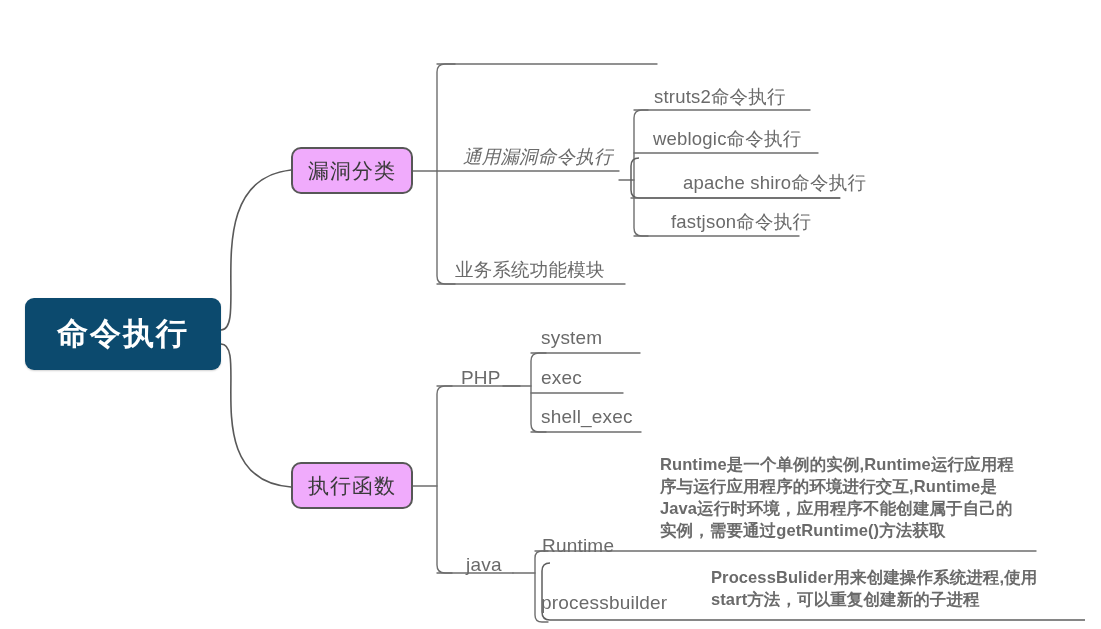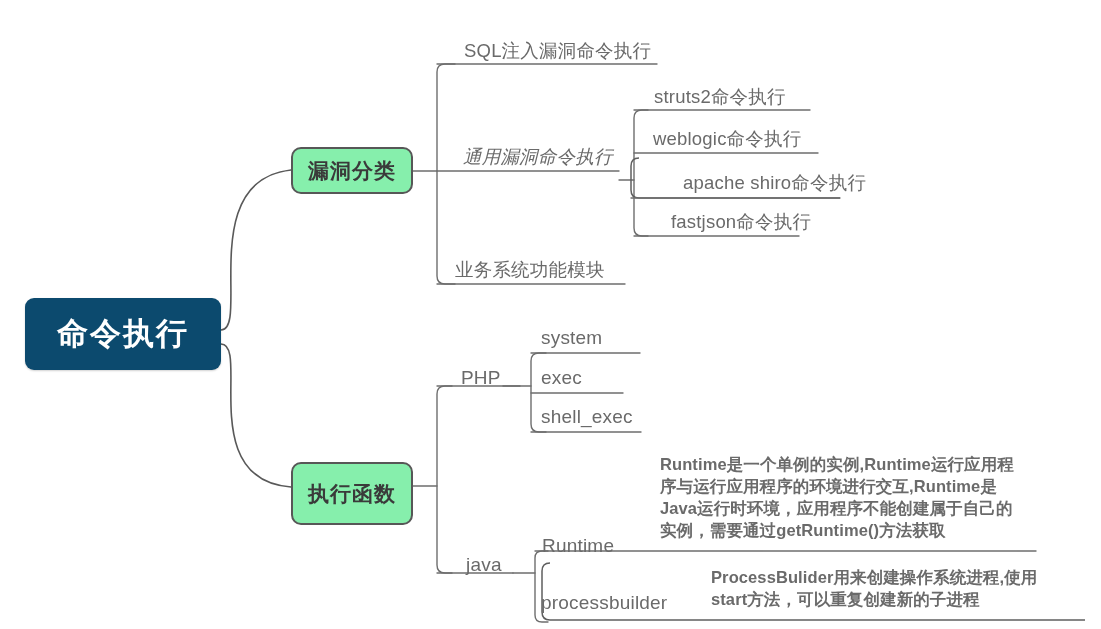--- a/index.html
+++ b/index.html
@@ -64,33 +64,33 @@
     align-items: center;
     justify-content: center;
     color: #ffffff;
     font-size: 31px;
     font-weight: bold;
     letter-spacing: 2px;
     box-shadow: 0 1px 2px rgba(0,0,0,0.18);
   }
 
   .branch-node {
-    background: #86efac;
+    background: #f0abfc;
     border: 2px solid #575757;
     border-radius: 10px;
     display: flex;
     align-items: center;
     justify-content: center;
     color: #3a3a3a;
     font-size: 21px;
-    font-weight: bold;
+    font-weight: normal;
     letter-spacing: 1px;
   }
   .branch-1 { left: 291px; top: 147px; width: 122px; height: 47px; }
-  .branch-2 { left: 291px; top: 462px; width: 122px; height: 63px; }
+  .branch-2 { left: 291px; top: 462px; width: 122px; height: 47px; }
 
   .leaf {
     position: absolute;
     color: #6a6a6a;
     font-size: 19px;
     white-space: pre;
     letter-spacing: 0.2px;
   }
   .leaf-cn { font-size: 18.5px; }
 
@@ -167,21 +167,20 @@
     <span>命令执行</span>
   </div>
 
   <div class="node branch-node branch-1">
     <span>漏洞分类</span>
   </div>
   <div class="node branch-node branch-2">
     <span>执行函数</span>
   </div>
 
-  <div class="leaf leaf-cn" style="left:464px; top:38px;">SQL注入漏洞命令执行</div>
   <div class="leaf leaf-cn" style="left:463px; top:144px;font-style:italic;">通用漏洞命令执行</div>
   <div class="leaf leaf-cn" style="left:455px; top:257px;">业务系统功能模块</div>
 
   <div class="leaf leaf-cn" style="left:654px; top:84px;">struts2命令执行</div>
   <div class="leaf leaf-cn" style="left:653px; top:126px;">weblogic命令执行</div>
   <div class="leaf leaf-cn" style="left:647px; top:170px;margin-left:36px;">apache shiro命令执行</div>
   <div class="leaf leaf-cn" style="left:651px; top:209px;margin-left:20px;">fastjson命令执行</div>
 
   <div class="leaf" style="left:461px; top:367px;">PHP</div>
   <div class="leaf" style="left:458px; top:554px;margin-left:8px;">java</div>

